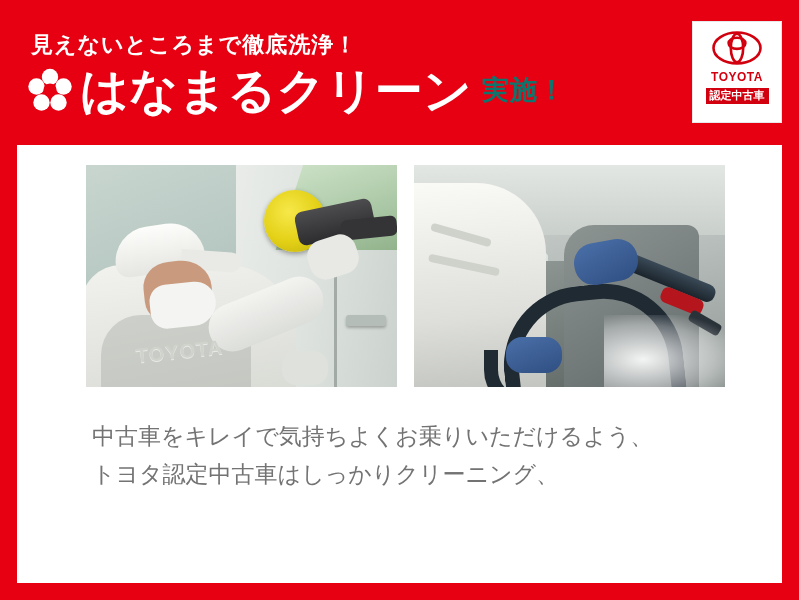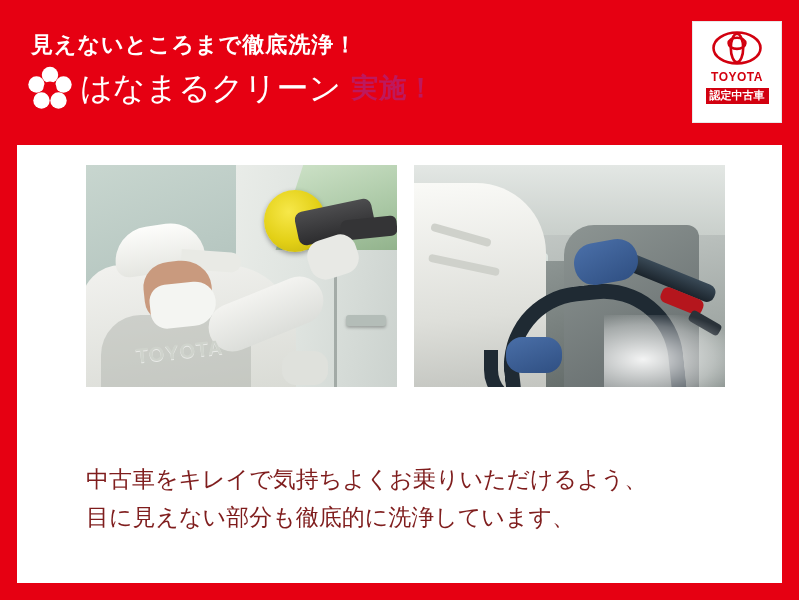--- a/index.html
+++ b/index.html
@@ -66,28 +66,28 @@
   }
   .flower {
     position: relative;
     width: 44px;
     height: 44px;
     margin-right: 8px;
     flex: 0 0 auto;
   }
   .brand-text {
     color: #ffffff;
-    font-size: 32px;
-    font-weight: normal;
+    font-size: 48px;
+    font-weight: bold;
     letter-spacing: 0px;
     font-family: "DejaVu Sans", sans-serif;
     line-height: 1;
   }
   .brand-suffix {
-    color: #be185d;
+    color: #0f766e;
     font-size: 27px;
     font-weight: bold;
     font-family: "DejaVu Sans", sans-serif;
     margin-left: 10px;
     letter-spacing: 1px;
   }
   
   .toyota-box {
     position: absolute;
     right: 17px;
@@ -316,29 +316,28 @@
     background: linear-gradient(180deg,#2f3d33 0%, #1d2620 100%);
   }
   .p2-bottle {
     position:absolute; left: 110px; top: 88px; width: 24px; height: 58px;
     background: linear-gradient(180deg,#dfe7e3 0%, #aeb8b3 100%);
     border-radius: 4px;
   }
   
   .caption {
     position: absolute;
-    left: 69px;
+    left: 75px;
     top: 272px;
     width: 640px;
-    color: #7f1d1d;
+    color: #737373;
     font-size: 23px;
     line-height: 38px;
     font-family: "DejaVu Sans", sans-serif;
     letter-spacing: 0px;
-    margin-top: 43px;
   }
   .caption div { white-space: nowrap; }
 </style>
 </head>
 <body>
 
 <div class="page">
   <div class="frame"></div>
 
   <div class="header">
@@ -416,16 +415,16 @@
         <div class="p2-wand-red"></div>
         <div class="p2-nozzle"></div>
         <div class="p2-glove-blue"></div>
         <div class="p2-glove-blue2"></div>
         <div class="p2-steam"></div>
       </div>
     </div>
 
     <div class="caption">
       <div>中古車をキレイで気持ちよくお乗りいただけるよう、</div>
-      <div>目に見えない部分も徹底的に洗浄しています、</div>
+      <div>トヨタ認定中古車はしっかりクリーニング、</div>
     </div>
   </div>
 </div>
 
 </body></html>

